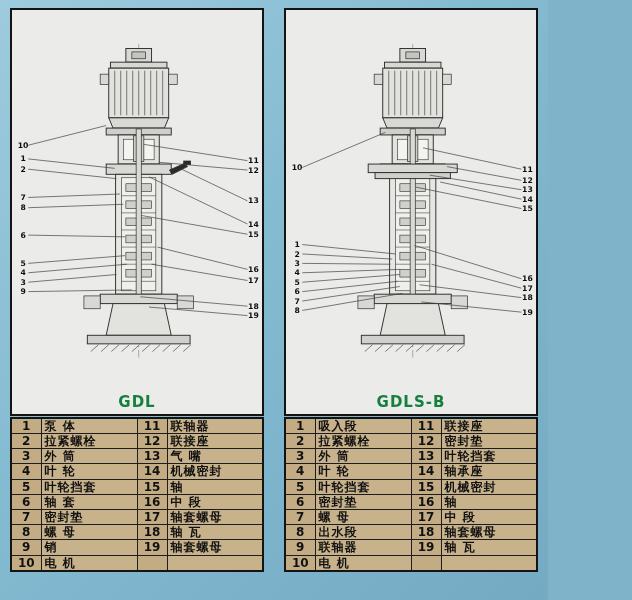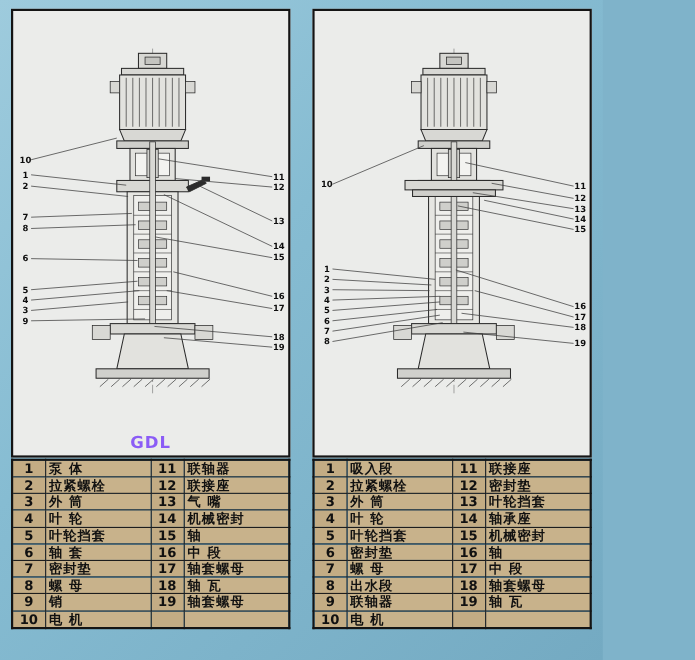--- a/index.html
+++ b/index.html
@@ -20,21 +20,21 @@
   .diagram-box {
     position:relative;
     height:408px;
     background:#ebecea;
     border:2px solid #141414;
   }
   .diagram-box svg.pump { display:block; width:100%; height:100%; }
   .diagram-label {
     position:absolute; left:0; bottom:3px; width:100%;
     text-align:center; font-weight:bold; font-size:15px;
-    letter-spacing:1px; color:#8b5cf6;
+    letter-spacing:1px; color:#15803d;
     font-family:"DejaVu Sans", sans-serif;
   }
   table.parts {
     width:100%; border-collapse:collapse; table-layout:fixed;
     margin-top:1px; border:2px solid #141414;
   }
   table.parts td {
     border:1px solid #1d1d1d;
     background:#c8b28b;
     font-size:12px; font-weight:bold; color:#111;
@@ -278,20 +278,21 @@
             <line x1="275" y1="279" x2="150" y2="240"></line>
             <text x="282" y="282" text-anchor="middle">16</text>
             <line x1="275" y1="290" x2="170" y2="262"></line>
             <text x="282" y="293" text-anchor="middle">17</text>
             <line x1="275" y1="301" x2="156" y2="286"></line>
             <text x="282" y="304" text-anchor="middle">18</text>
             <line x1="275" y1="318" x2="158" y2="306"></line>
             <text x="282" y="321" text-anchor="middle">19</text>
           </g>
       </svg>
+      <div class="diagram-label">GDLS-B</div>
     </div>
     <table class="parts">
       <tbody>
           <tr>
             <td class="num">1</td>
             <td class="name">吸入段</td>
             <td class="num">11</td>
             <td class="name">联接座</td>
           </tr>
           <tr>

